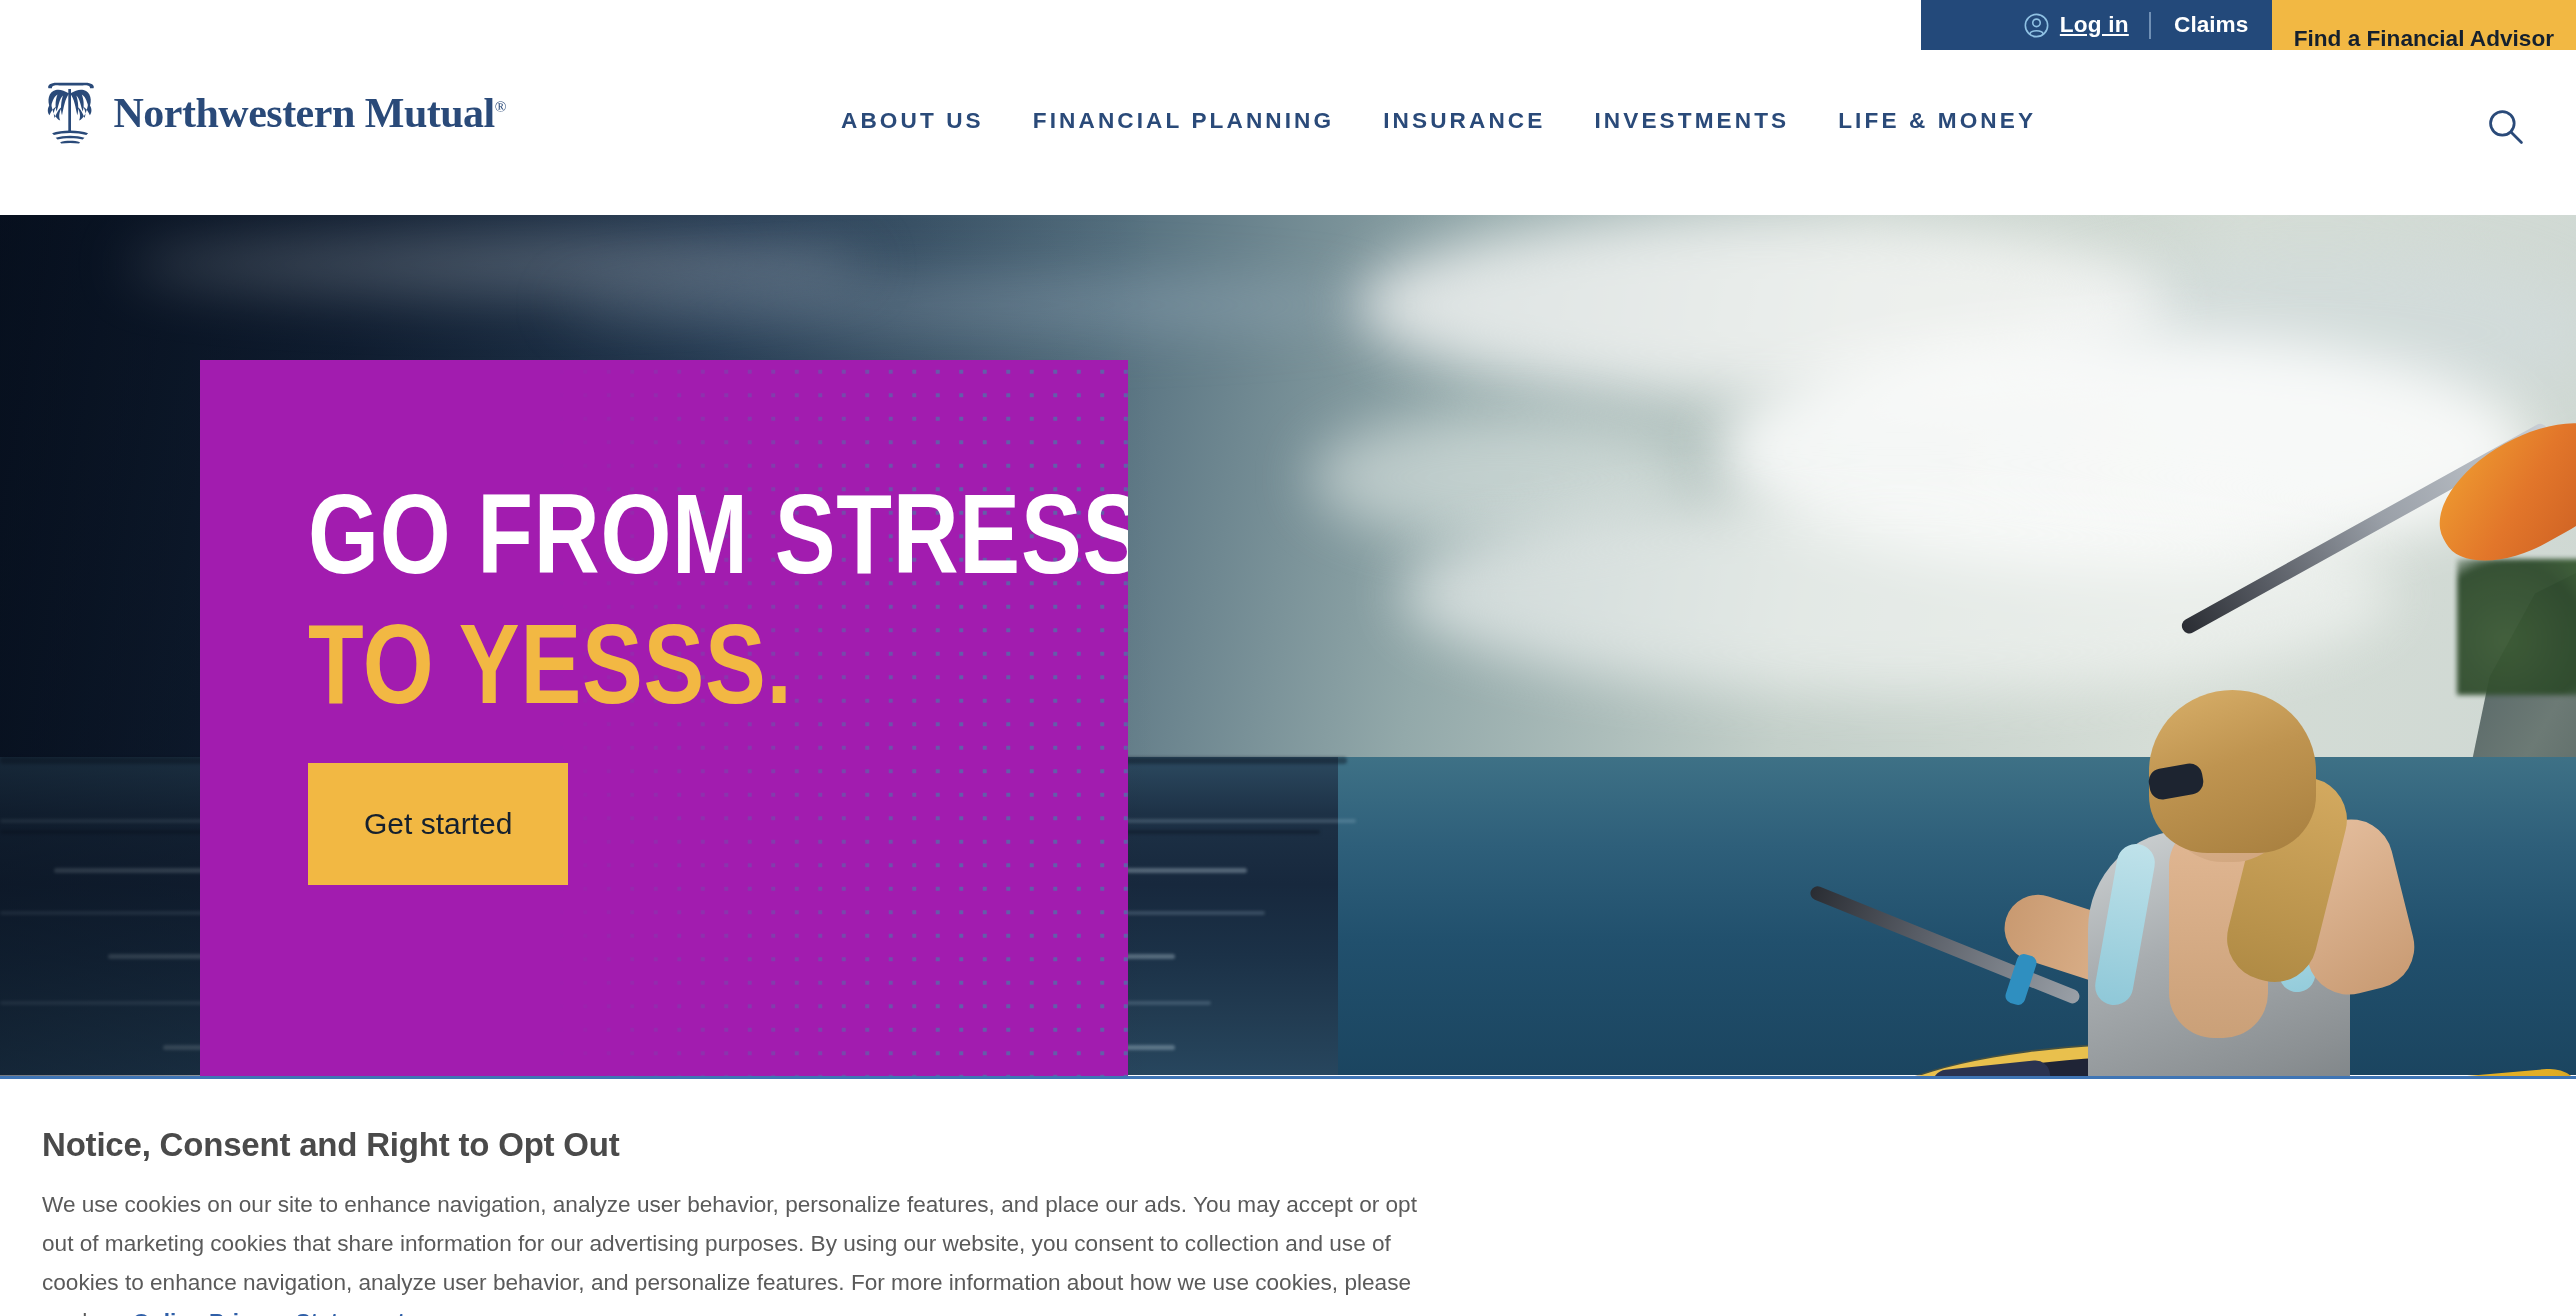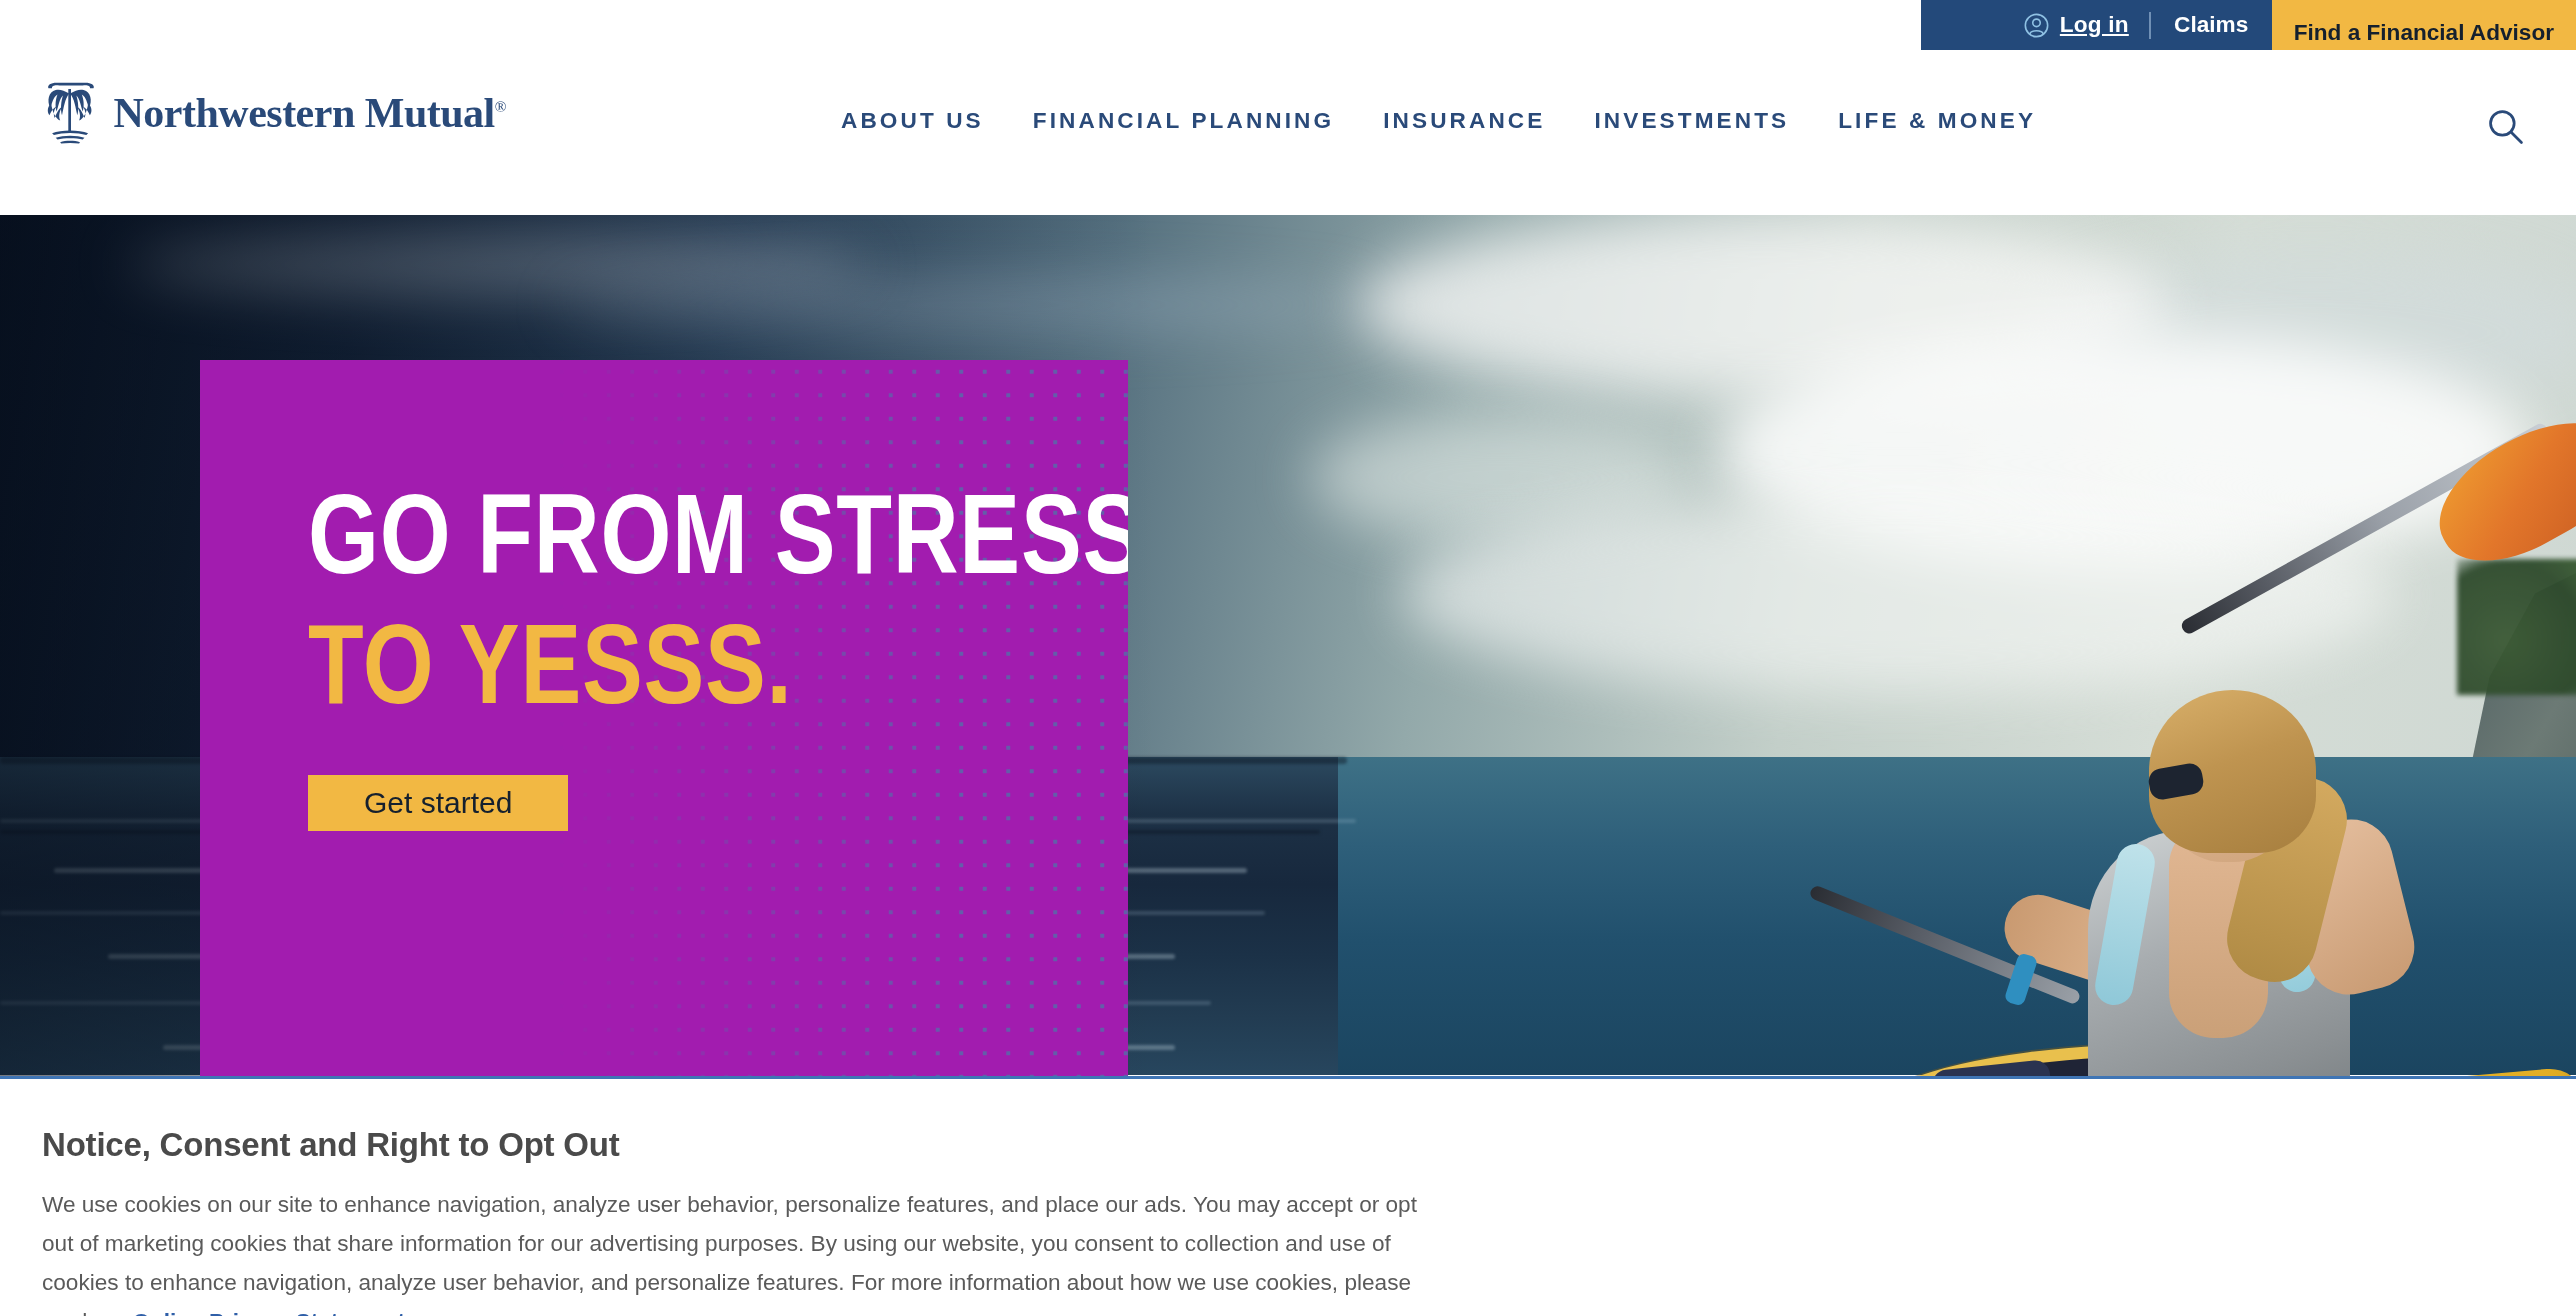--- a/index.html
+++ b/index.html
@@ -20,21 +20,21 @@
     padding:0 20px 0 0; height:50px; line-height:50px; cursor:pointer;text-decoration:underline;
   }
   .avatar-ic{ width:25px; height:25px; display:block; }
   .util-div{ width:1.8px; height:27px; background:#7e9cc0; opacity:.85; }
   .util-claims{
     color:#ffffff; font-size:22.6px; font-weight:bold; padding:0 23.5px; height:50px;
     line-height:50px; cursor:pointer;
   }
   .util-cta{
     background:#f2b843; color:#15202e; font-size:22.6px; font-weight:bold;
-    height:50px; line-height:50px; padding:8px 22px; cursor:pointer; white-space:nowrap;
+    height:50px; line-height:50px; padding:14px 22px; cursor:pointer; white-space:nowrap;
   }
 
   
   .header{
     position:absolute; top:0; left:0; width:2576px; height:215px; background:#fff;
   }
   .logo-wrap{
     position:absolute; left:43px; top:81px; display:flex; align-items:center; gap:14.5px;
     cursor:pointer;
   }
@@ -247,22 +247,22 @@
   .h-line2{
     font-size:114px; line-height:1.0; font-weight:bold; color:#f2b843;
     letter-spacing:0.9px; font-stretch:condensed; white-space:nowrap;
     transform:scaleX(.80); transform-origin:left center; margin-top:20px;
   }
   .h-sub{
     margin-top:42px; font-size:46px; color:#ffffff; font-weight:normal;
     white-space:nowrap; letter-spacing:0.2px;
   }
   .h-cta{
-    margin-top:54px; display:inline-block; background:#f2b843; color:#15202e;
-    font-size:30px; font-weight:normal; padding:11px 56px; border:none; cursor:pointer;
+    margin-top:42px; display:inline-block; background:#f2b843; color:#15202e;
+    font-size:30px; font-weight:normal; padding:44px 56px; border:none; cursor:pointer;
     font-family:"Liberation Sans", sans-serif;
   }
 
   
   .cookie{
     position:absolute; left:0; top:1076px; width:2576px; height:240px;
     background:#fff; border-top:3.6px solid #3f75b5;padding-left:8px;
   }
   .cookie-title{
     position:absolute; left:42px; top:47px; font-size:33px; font-weight:bold;

